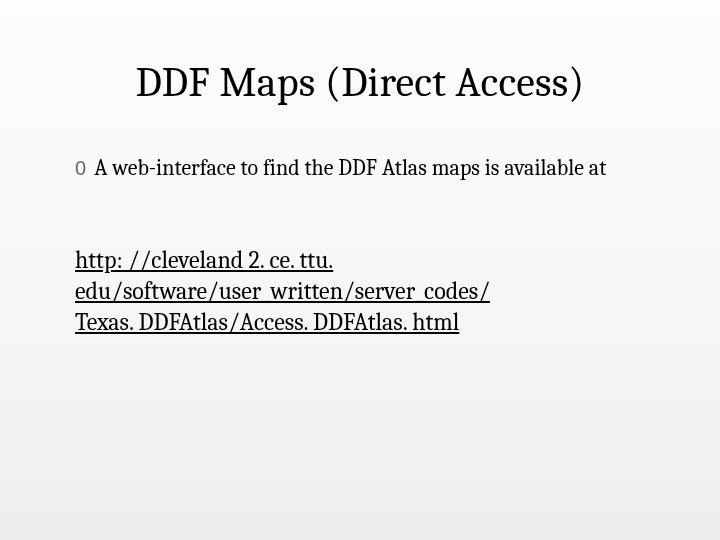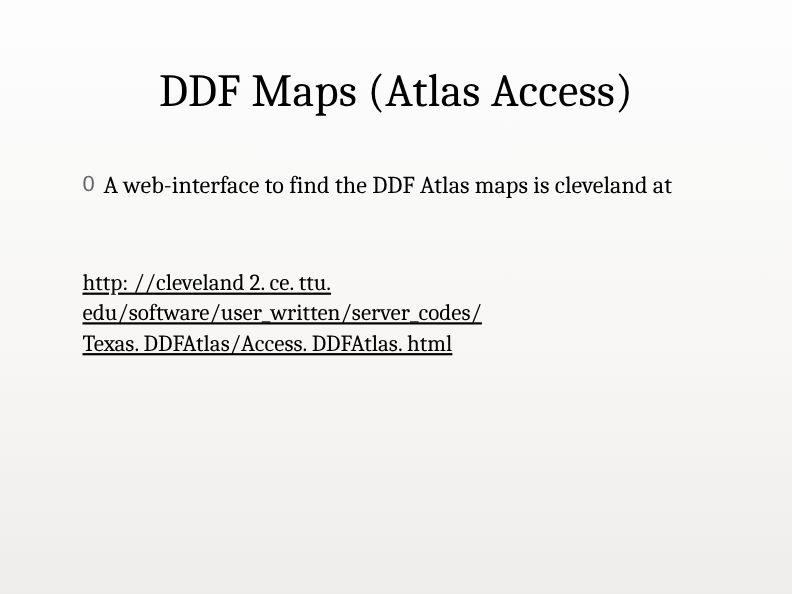--- a/index.html
+++ b/index.html
@@ -46,38 +46,38 @@
     color: #666;
     font-size: 20px;
     margin-right: 8px;
     line-height: 1.3;
   }
   .link-block {
     position: absolute;
     top: 245px;
     left: 75px;
     width: 580px;
-    font-size: 21px;
+    font-size: 24px;
     line-height: 1.3;
     text-decoration: underline;
     color: #000;
     word-break: break-word;
   }
 </style>
 </head>
 <body>
 
 <div class="slide">
 
-  <div class="title">DDF Maps (Atlas Access)</div>
+  <div class="title">DDF Maps (Direct Access)</div>
 
   <div class="body">
     <div class="bullet-row">
       <span class="bullet-mark">0</span>
-      <span>A web-interface to find the DDF Atlas maps is cleveland at</span>
+      <span>A web-interface to find the DDF Atlas maps is available at</span>
     </div>
   </div>
 
   <div class="link-block">
     <span>http: //cleveland 2. ce. ttu. edu/software/user_written/server_codes/</span><br>
     <span>Texas. DDFAtlas/Access. DDFAtlas. html</span>
   </div>
 
 </div>
 

